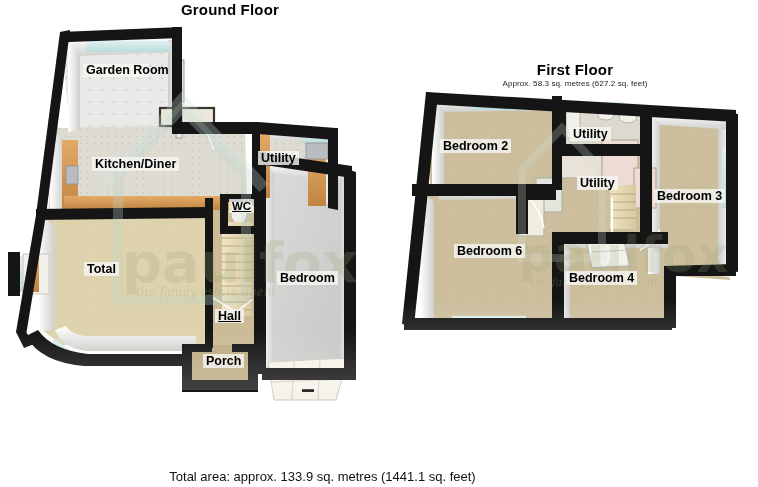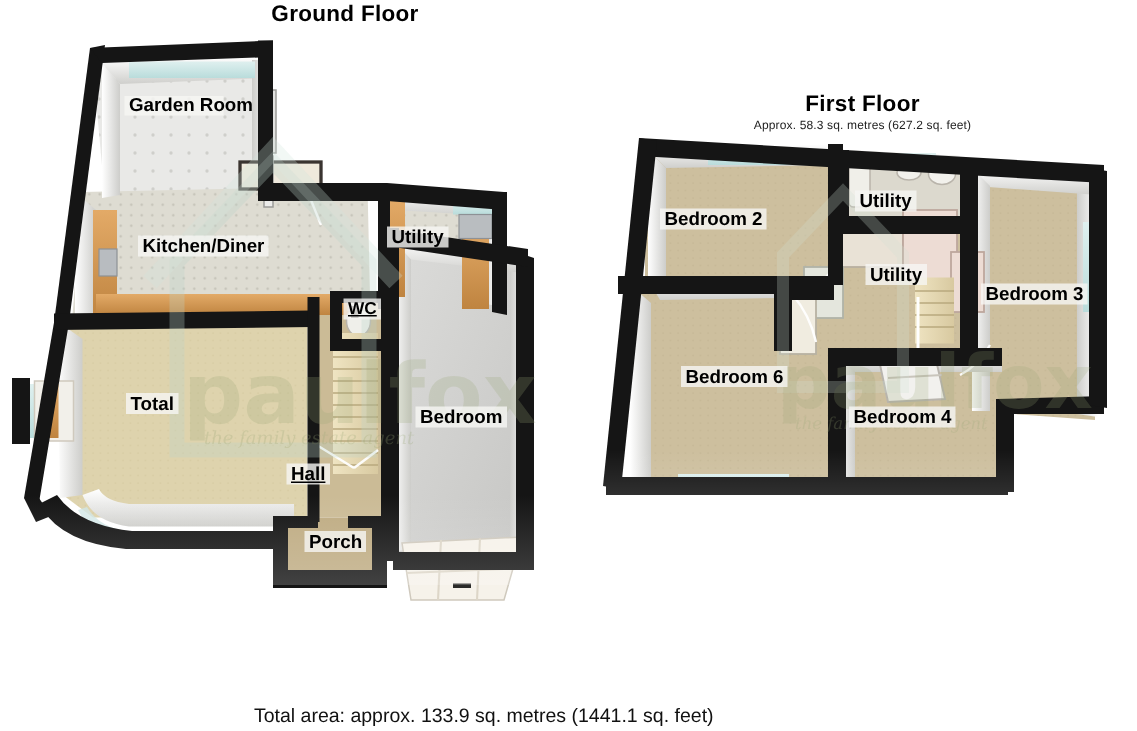--- a/index.html
+++ b/index.html
@@ -379,21 +379,21 @@
   </div>
 
   <div class="room-label" style="left:92px;top:157px;">Kitchen/Diner</div>
 
   <div class="room-label" style="left:258px;top:151px;">Utility</div>
 
   <div class="room-label small-lbl" style="left:229px;top:199px;">WC</div>
 
   <div class="room-label" style="left:84px;top:262px;">Total</div>
 
-  <div class="room-label" style="left:191px;top:309px;text-decoration:underline;">Hall</div>
+  <div class="room-label" style="left:215px;top:309px;text-decoration:underline;">Hall</div>
 
   <div class="room-label" style="left:203px;top:354px;">Porch</div>
 
   <div class="room-label" style="left:277px;top:271px;">Bedroom</div>
 
   <div class="room-label" style="left:440px;top:139px;">Bedroom 2</div>
 
   <div class="room-label" style="left:570px;top:127px;">Utility</div>
 
   <div class="room-label" style="left:577px;top:176px;">Utility</div>

